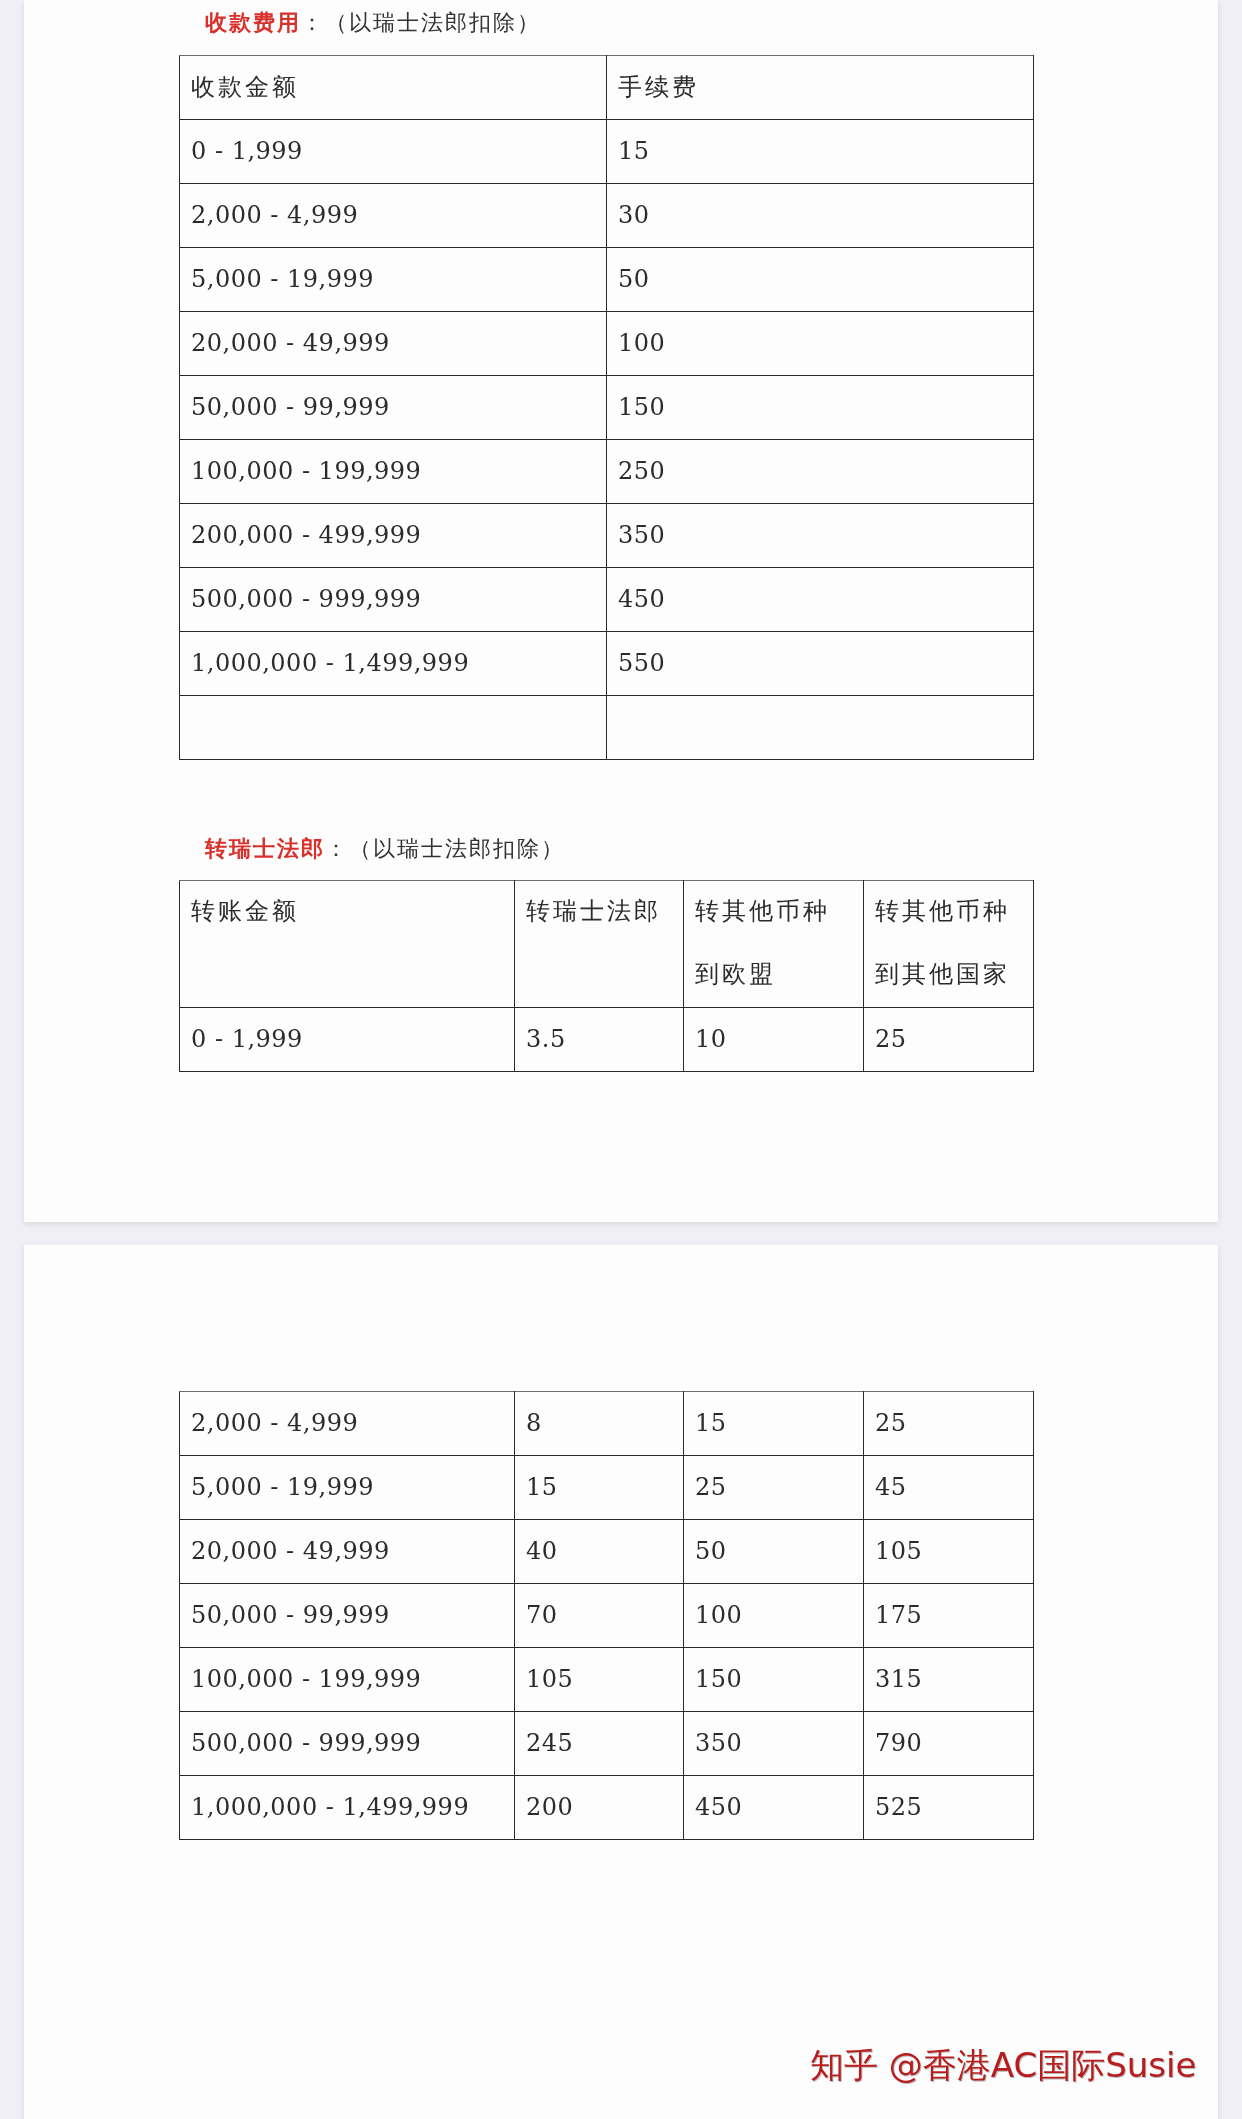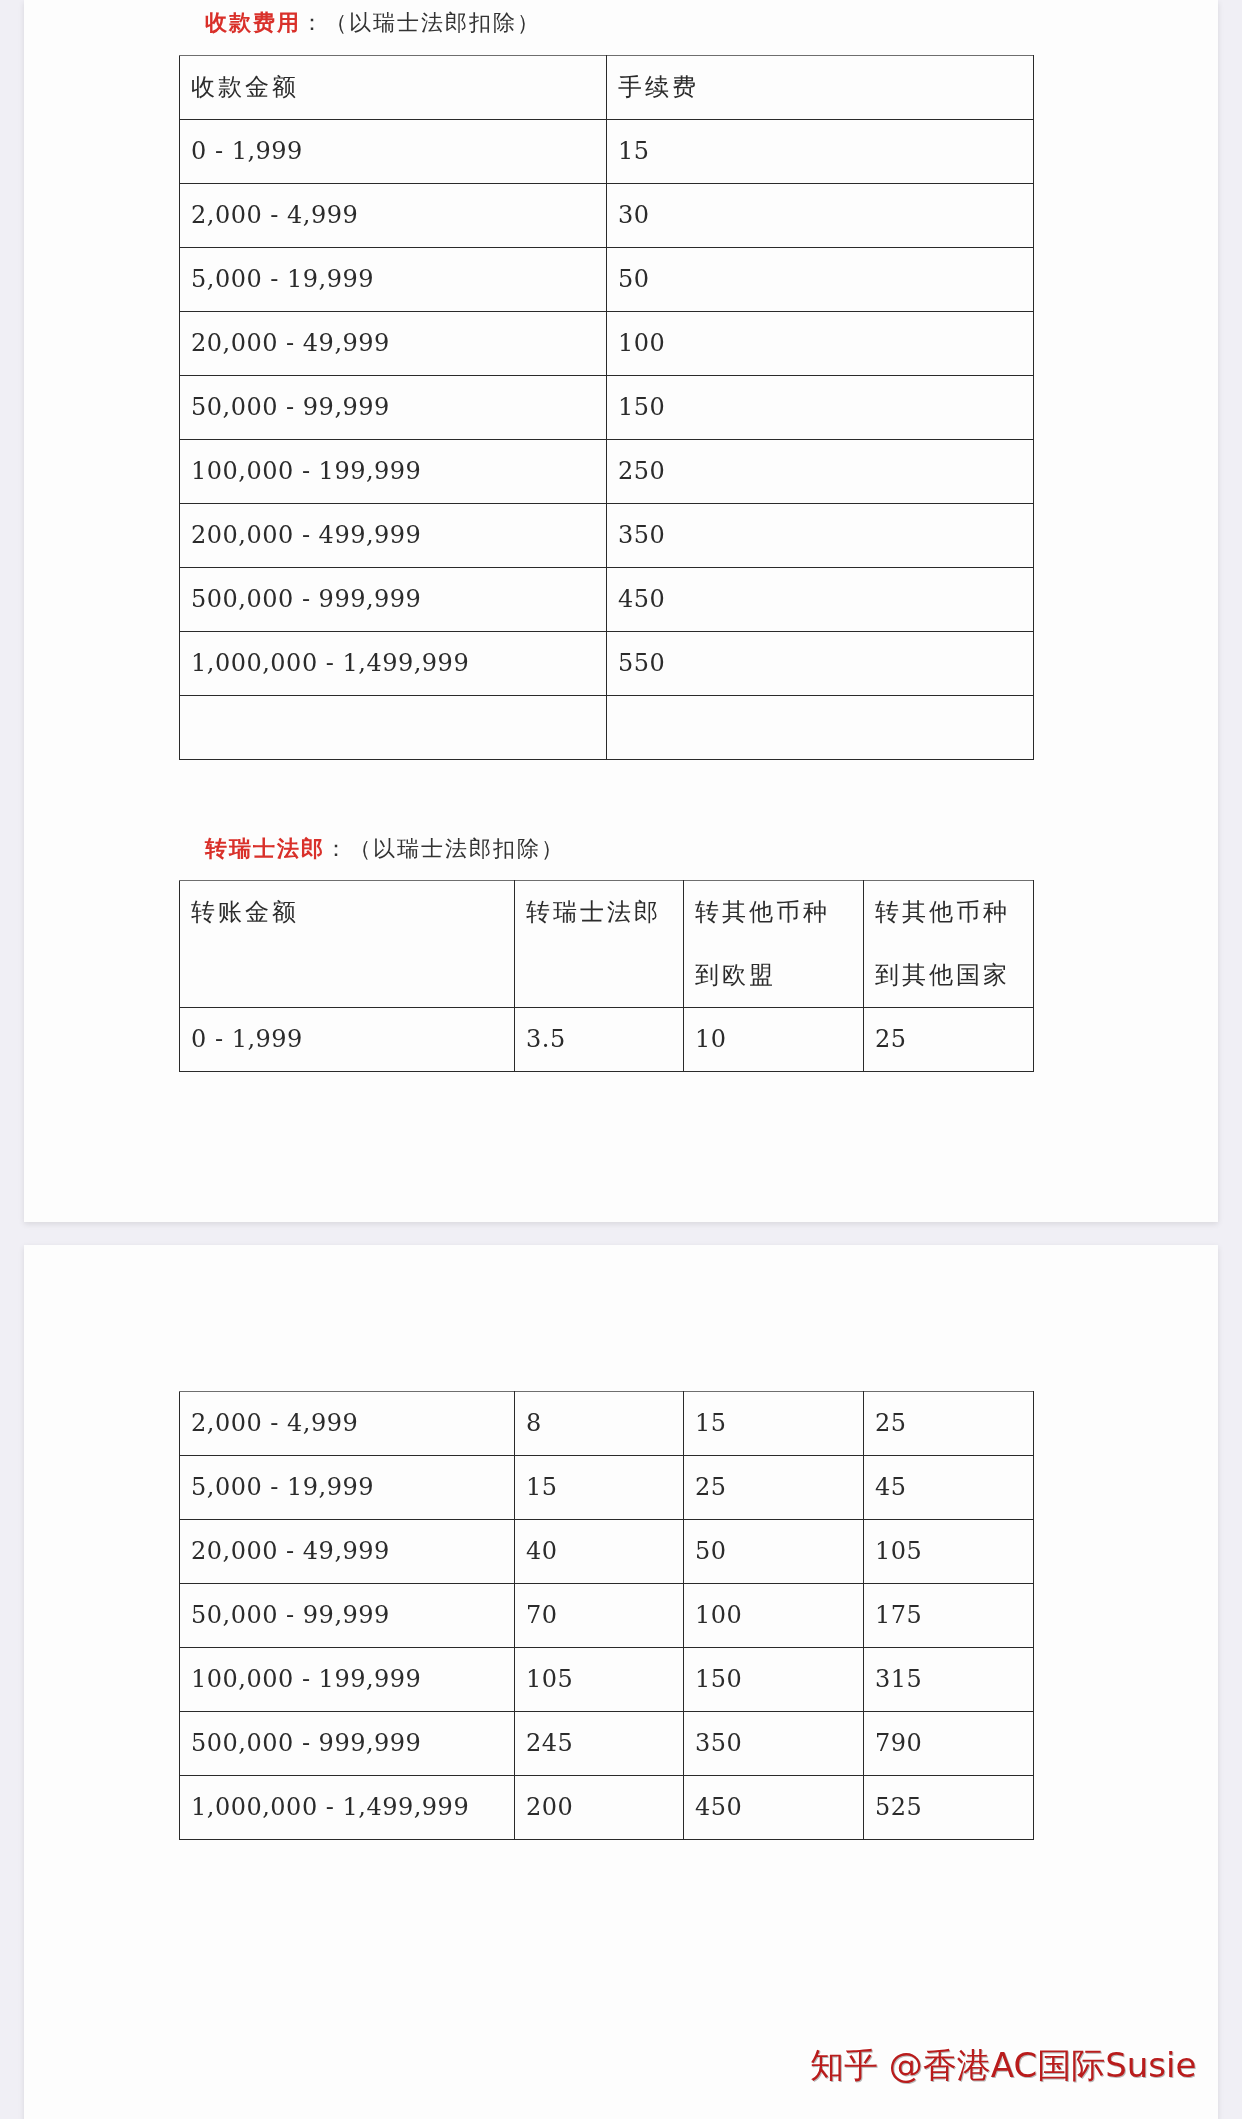--- a/index.html
+++ b/index.html
@@ -38,21 +38,21 @@
     padding: 0 0 0 11px;
     vertical-align: top;
     line-height: 63px;
     color: #2b2b2b;
     white-space: nowrap;
     overflow: hidden;
   }
   table.fee td.num { letter-spacing: 0.5px; }
   table.fee td.hdr { letter-spacing: 3px; }
   table.fee td.multi { line-height: 63px; white-space: normal; }
-  table.fee td .line { display: block; height: 63px; }
+  table.fee td .line { display: block; height: 63px; font-family: Liberation Mono, monospace; }
 
   #recv-table { top: 55px; width: 854px; }
   #recv-table tr { height: 63.7px; }
 
   #xfer-table { top: 880px; width: 854px; }
   #xfer-head-row { height: 126px; }
   #xfer-table tr.r { height: 64px; }
 
   #xfer-table2 { top: 1391px; width: 854px; }
   #xfer-table2 tr { height: 63.7px; }

